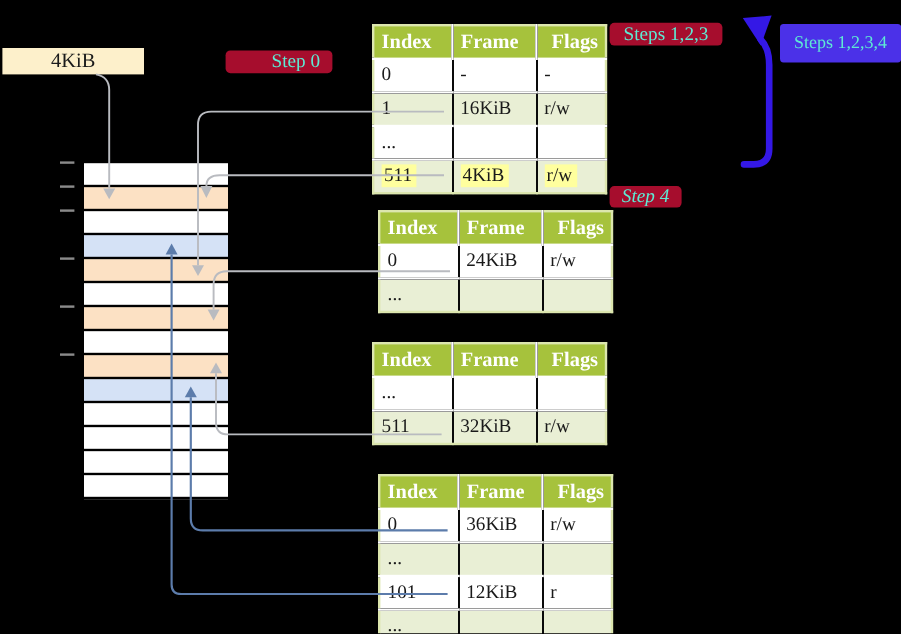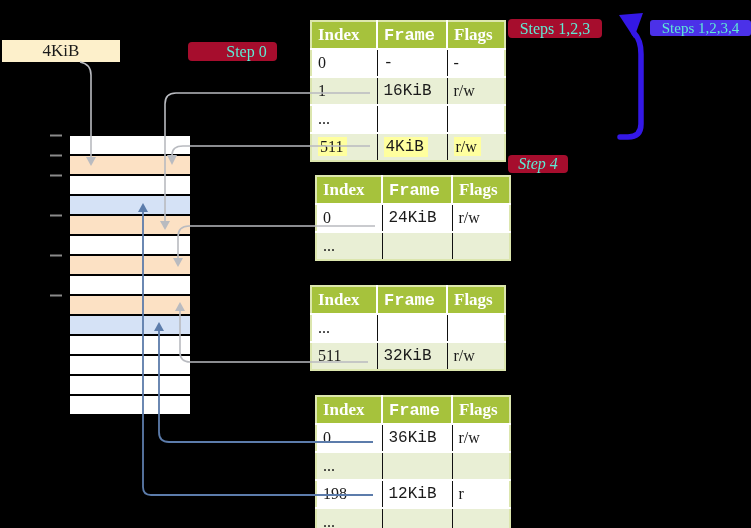--- a/index.html
+++ b/index.html
@@ -18,38 +18,38 @@
     background:var(--beige);color:var(--cell-text);font-size:17px;
     display:flex;align-items:center;justify-content:center;}
 
   
   .badge{position:absolute;display:flex;align-items:center;justify-content:center;
     color:#5eead4;font-size:16px;border-radius:4px;white-space:nowrap;}
   .badge.red{background:var(--badge-red);}
   .badge.blue{background:var(--badge-blue);border-radius:3px;}
   #badge-step0{left:188px;top:42px;width:61px;height:19px;padding-left:28px;}
   #badge-steps123{left:508px;top:19px;width:94px;height:19px;}
-  #badge-steps1234{left:650px;top:20px;width:101px;height:16px;font-size:15px;}
+  #badge-steps1234{left:650px;top:20px;width:101px;height:32px;font-size:15px;}
   #badge-step4{left:508px;top:155px;width:60px;height:18px;font-style:italic;}
 
   
   .memstack{position:absolute;left:70px;top:136px;width:120px;height:280px;}
   .memrow{width:120px;height:20px;box-sizing:border-box;border-bottom:2px solid #000;}
   .memrow.white{background:#fff;}
   .memrow.orange{background:var(--orange-row);}
   .memrow.blue{background:var(--blue-row);}
 
   
   table.pt{position:absolute;border-collapse:collapse;table-layout:fixed;
     border:2px solid var(--green-border);font-size:16px;color:var(--cell-text);}
   table.pt td{height:26px;padding:0 0 0 6px;overflow:hidden;vertical-align:middle;}
-  table.pt .c1{width:58px;} table.pt .c2{width:62px;font-family:Liberation Mono, monospace;} table.pt .c3{width:50px;}
+  table.pt .c1{width:58px;} table.pt .c2{width:62px;} table.pt .c3{width:50px;}
   table.pt tr.hdr td{background:var(--green-header);color:#fff;font-weight:bold;
     font-size:17px;border-right:2px solid #fff;}
-  table.pt tr.hdr td:last-child{border-right:none;}
+  table.pt tr.hdr td:last-child{border-right:none;text-align:center;}
   table.pt tr.body td{border-top:2px solid #fff;border-right:1.5px solid #111;}
   table.pt tr.body td:last-child{border-right:none;}
   table.pt tr.body.shade td{background:var(--green-row);}
   table.pt tr.body.plain td{background:#fff;}
   .hl{background:var(--yellow-hl);padding:1px 4px 1px 2px;}
   #pt1{left:310px;top:20px;} #pt2{left:315px;top:175px;}
   #pt3{left:310px;top:285px;} #pt4{left:315px;top:395px;}
 
   
   #overlay{position:absolute;left:0;top:0;width:751px;height:528px;z-index:5;
@@ -172,21 +172,21 @@
       <td class="c1">0</td>
       <td class="c2">36KiB</td>
       <td class="c3">r/w</td>
     </tr>
     <tr class="body shade">
       <td class="c1">...</td>
       <td class="c2"></td>
       <td class="c3"></td>
     </tr>
     <tr class="body plain">
-      <td class="c1">198</td>
+      <td class="c1">101</td>
       <td class="c2">12KiB</td>
       <td class="c3">r</td>
     </tr>
     <tr class="body shade">
       <td class="c1">...</td>
       <td class="c2"></td>
       <td class="c3"></td>
     </tr>
   </tbody>
     </table>

